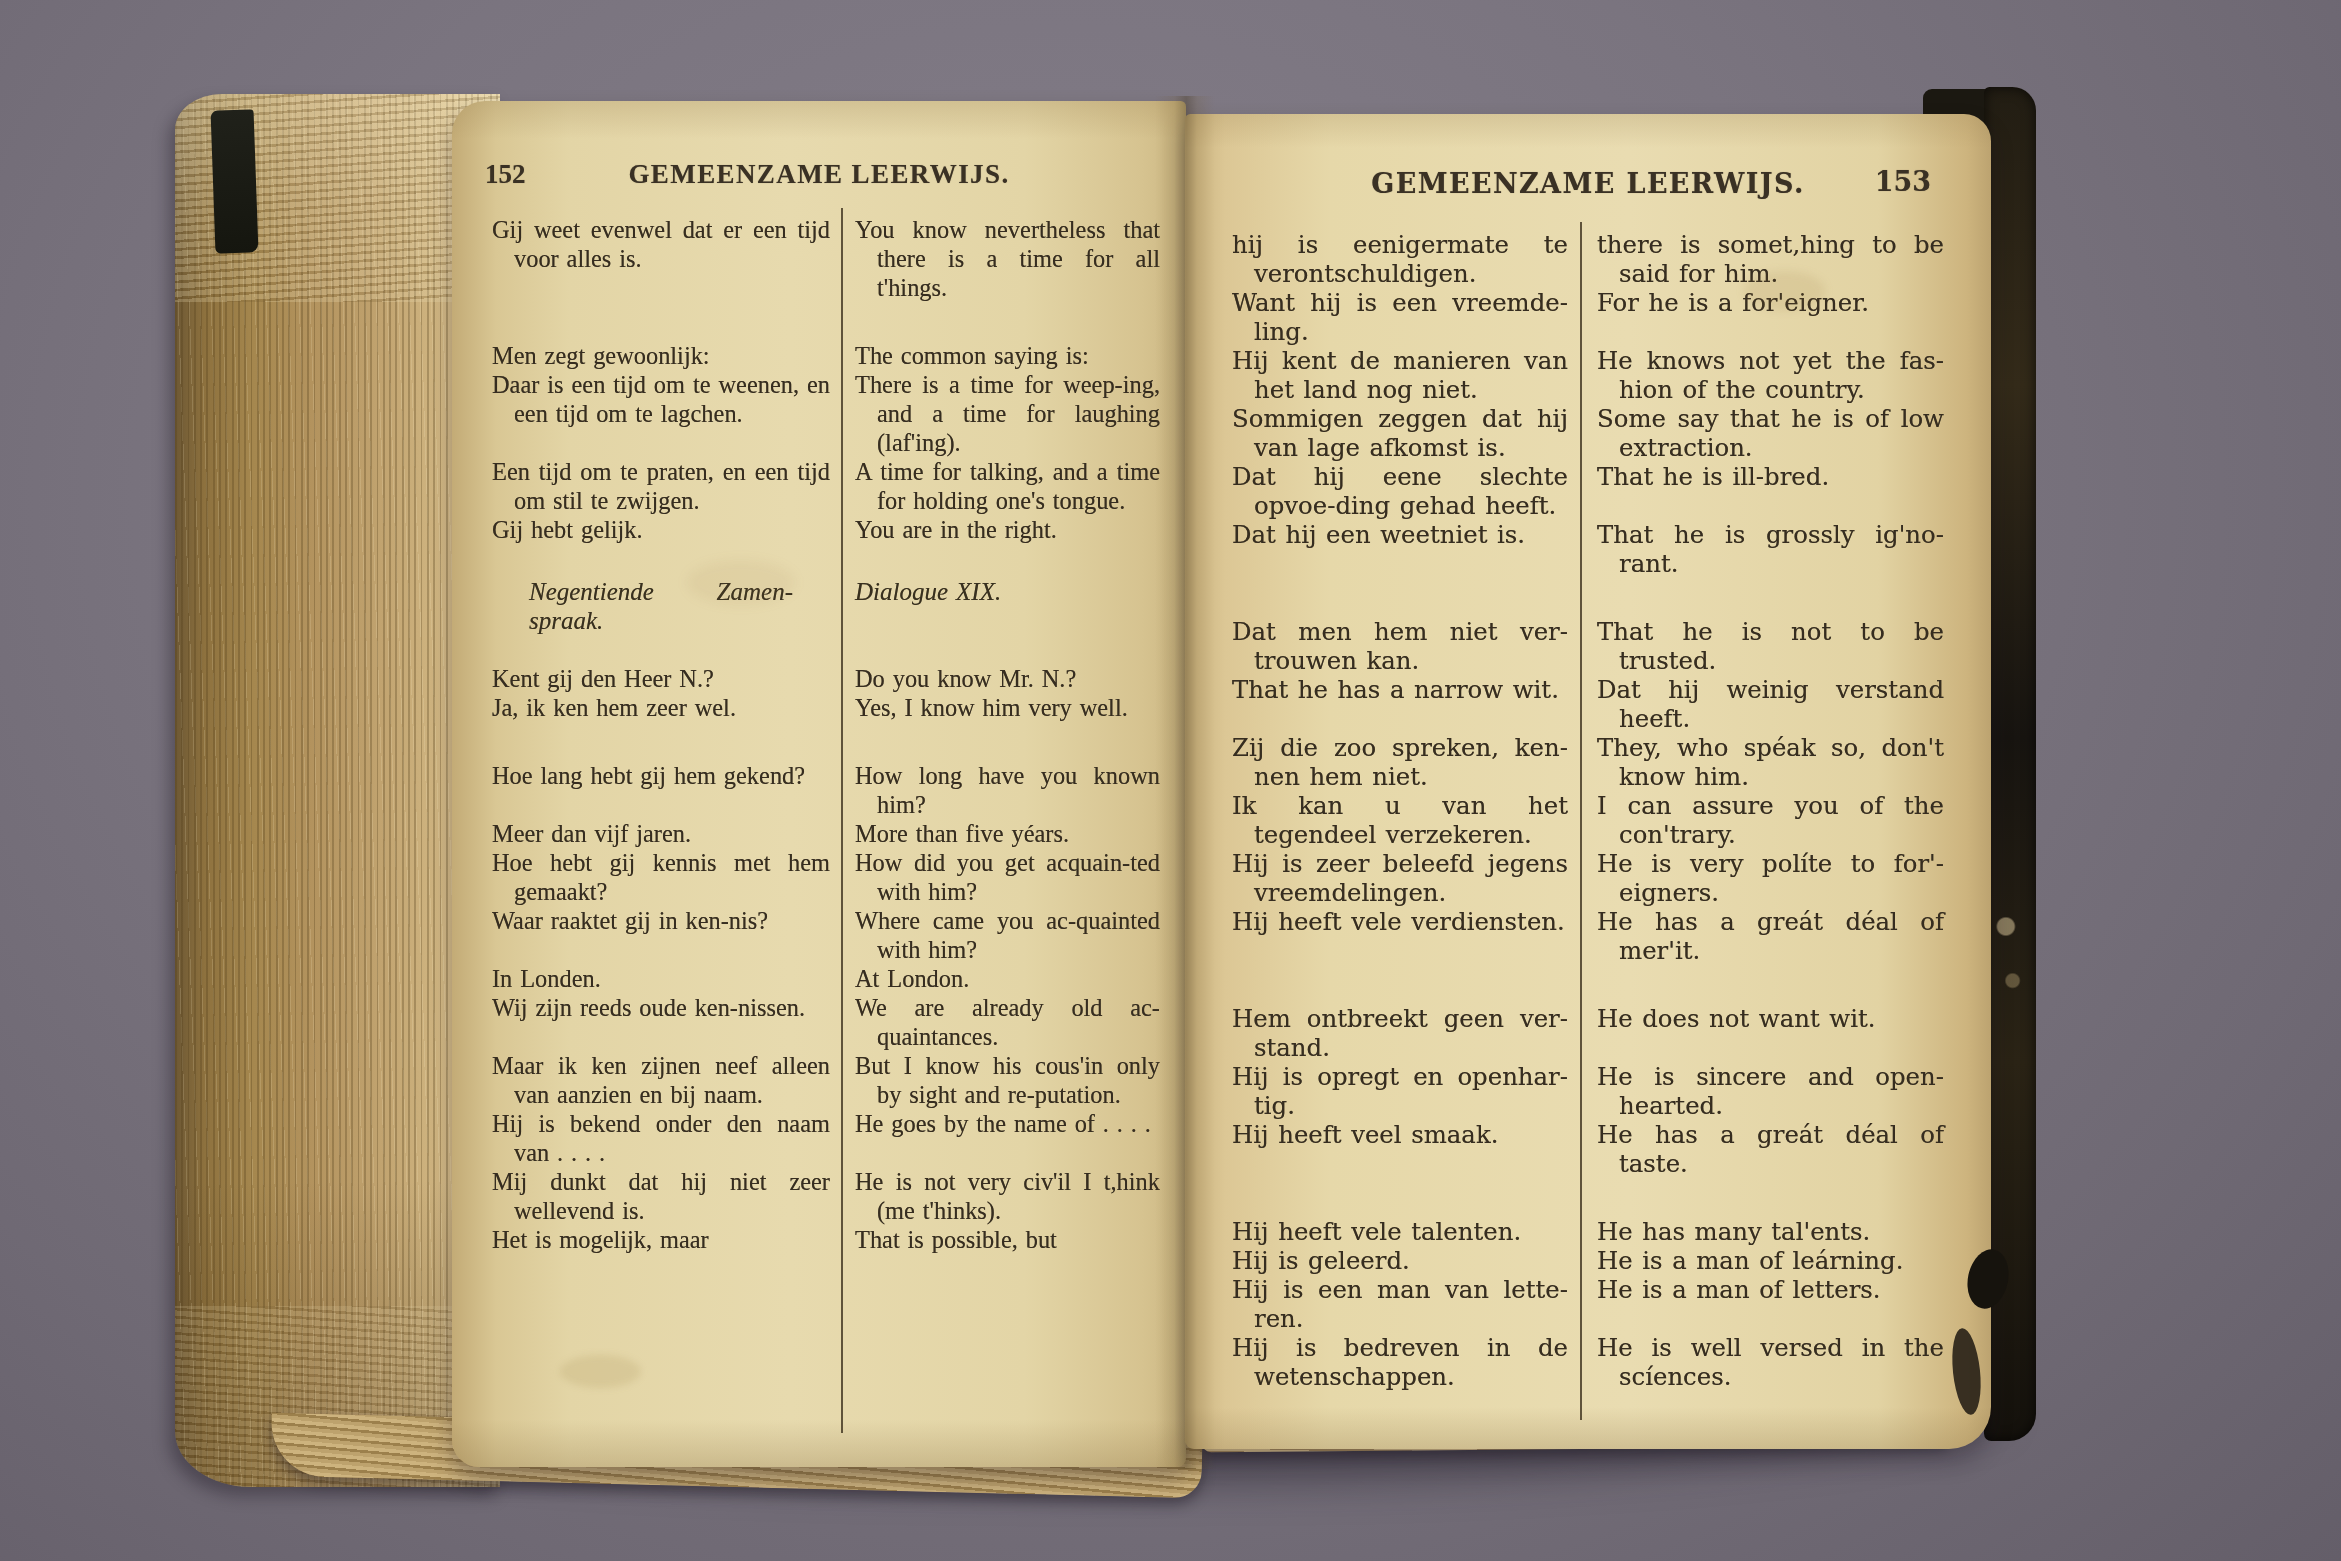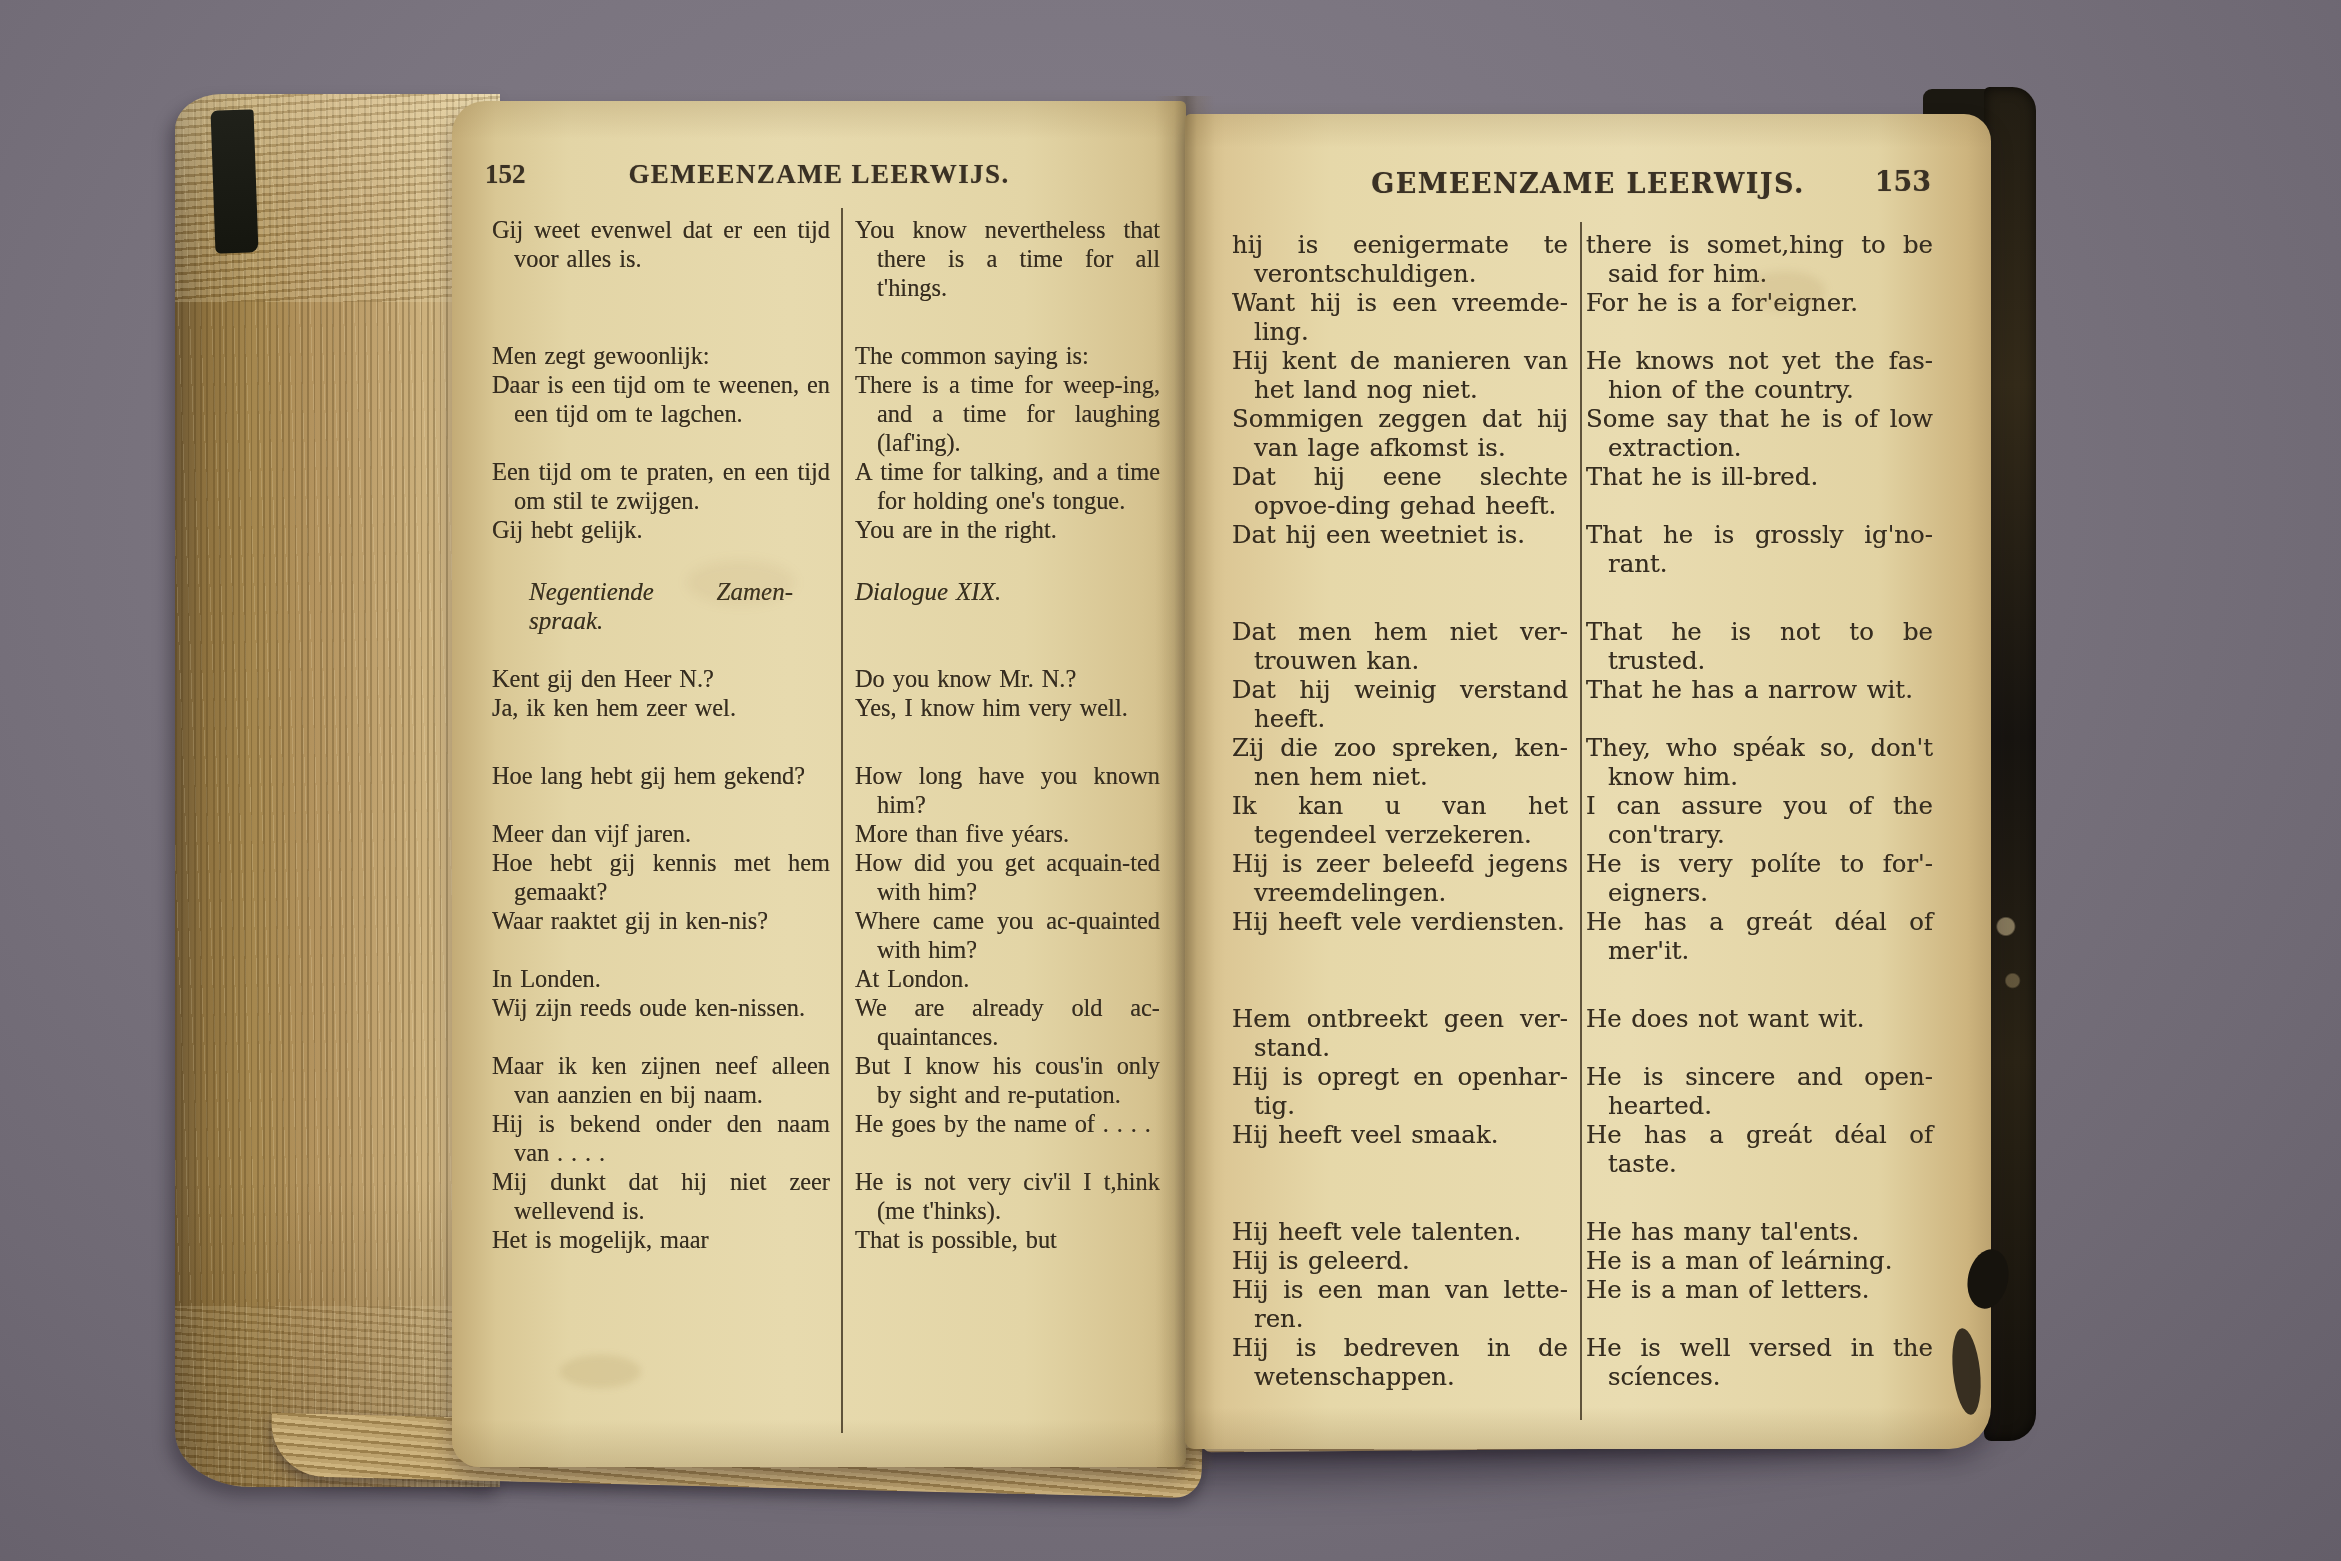--- a/index.html
+++ b/index.html
@@ -125,21 +125,21 @@
   .page-right .pg-num{right:60px;top:52px;}
   
   .columns{position:absolute;}
   .page-left .columns{left:40px;top:114px;width:669px;}
   .page-right .columns{left:47px;top:116px;width:707px;}
   .col-rule{position:absolute;width:1.8px;background:rgba(56,45,26,.78);z-index:6;}
   .page-left .col-rule{left:389px;top:107px;height:1225px;}
   .page-right .col-rule{left:395px;top:108px;height:1198px;}
   .prow{display:grid;}
   .page-left .prow{grid-template-columns:338px 305px;column-gap:25px;}
-  .page-right .prow{grid-template-columns:336px 347px;column-gap:18px;}
+  .page-right .prow{grid-template-columns:336px 347px;column-gap:29px;}
   .prow.gap{margin-top:39px;}
   .prow.heading{margin:33px 0 29px;}
   p.cell{
     margin:0;text-align:justify;padding-left:22px;text-indent:-22px;
     font-size:24.4px;line-height:29px;color:#362d20;
     text-shadow:0 0 0.5px rgba(50,40,22,.55);
     word-spacing:1.8px;
   }
   .prow.heading p.cell{
     font-style:italic;padding-left:0;text-indent:0;
@@ -274,22 +274,22 @@
         </div>
         <div class="prow">
           <p class="cell nl">Dat hij een weetniet is.</p>
           <p class="cell en">That he is grossly ig'no-rant.</p>
         </div>
         <div class="prow gap">
           <p class="cell nl">Dat men hem niet ver-trouwen kan.</p>
           <p class="cell en">That he is not to be trusted.</p>
         </div>
         <div class="prow">
+          <p class="cell en">That he has a narrow wit.</p>
           <p class="cell nl">Dat hij weinig verstand heeft.</p>
-          <p class="cell en">That he has a narrow wit.</p>
         </div>
         <div class="prow">
           <p class="cell nl">Zij die zoo spreken, ken-nen hem niet.</p>
           <p class="cell en">They, who spéak so, don't know him.</p>
         </div>
         <div class="prow">
           <p class="cell nl">Ik kan u van het tegendeel verzekeren.</p>
           <p class="cell en">I can assure you of the con'trary.</p>
         </div>
         <div class="prow">

